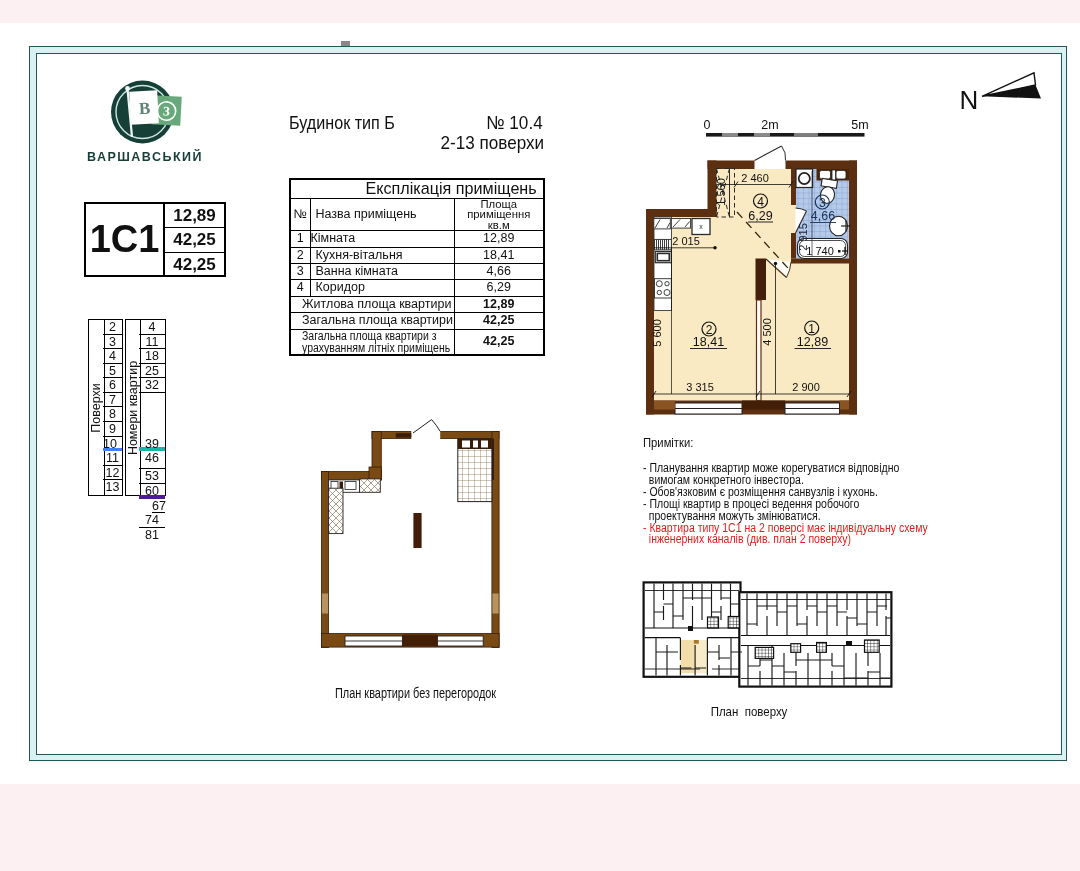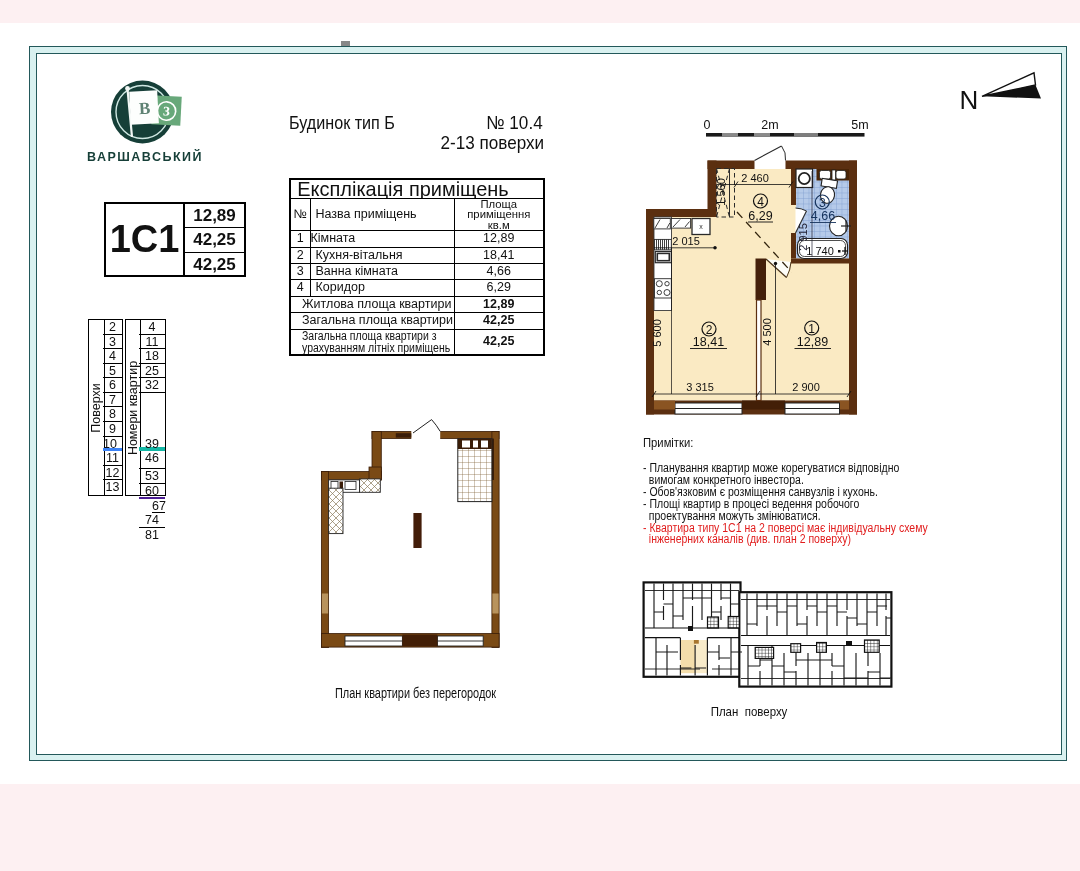--- a/index.html
+++ b/index.html
@@ -36,21 +36,21 @@
   </g>
 
   <g transform="rotate(-3 63 37)">
     <rect x="50" y="21" width="28" height="33" fill="#fdfefd"></rect>
     <text x="64.5" y="44" font-family="Liberation Serif, serif" font-size="17" font-weight="bold" fill="#5f8273" text-anchor="middle">В</text>
   </g>
 </svg>
 
 <div class="tx" style="left:85px;top:150px;width:120px;text-align:center;font-size:12.5px;font-weight:bold;letter-spacing:1.5px;color:#163f38;">ВАРШАВСЬКИЙ</div>
 
-<div class="abs" style="left:104px;top:202px;width:138px;height:71px;border:2px solid #000;">
+<div class="abs" style="left:84px;top:202px;width:138px;height:71px;border:2px solid #000;">
 
   <div class="abs" style="left:0;top:0;width:77px;height:71px;border-right:2px solid #000;">
     <div class="tx" style="left:0px;top:14px;width:77px;text-align:center;font-size:38px;font-weight:bold;color:#111;">1C1</div>
   </div>
 
   <div class="abs" style="left:79px;top:0;width:59px;height:71px;font-size:17px;font-weight:bold;color:#111;">
     <div style="height:23.3px;border-bottom:1px solid #000;text-align:center;line-height:23.3px;">12,89</div>
     <div style="height:23.3px;border-bottom:1px solid #000;text-align:center;line-height:23.3px;">42,25</div>
     <div style="height:23.3px;text-align:center;line-height:23.3px;">42,25</div>
   </div>
@@ -83,21 +83,21 @@
 
   <div class="abs" style="left:51px;top:0;width:26px;height:175px;border:1.5px solid #000;border-left:none;font-size:12.5px;color:#111;">
       <div style="height:14.58px;line-height:14.3px;text-align:center;border-bottom:1px solid #000;box-sizing:border-box;">4</div>
       <div style="height:14.58px;line-height:14.3px;text-align:center;border-bottom:1px solid #000;box-sizing:border-box;">11</div>
       <div style="height:14.58px;line-height:14.3px;text-align:center;border-bottom:1px solid #000;box-sizing:border-box;">18</div>
       <div style="height:14.58px;line-height:14.3px;text-align:center;border-bottom:1px solid #000;box-sizing:border-box;">25</div>
       <div style="height:14.58px;line-height:14.3px;text-align:center;border-bottom:1px solid #000;box-sizing:border-box;">32</div>
       <div style="height:14.58px;line-height:14.3px;text-align:center;border-bottom:4px solid #14b8a6;box-sizing:border-box;margin-top:44px;">39</div>
       <div style="height:18px;line-height:14.3px;text-align:center;border-bottom:1px solid #000;box-sizing:border-box;">46</div>
       <div style="height:14.58px;line-height:14.3px;text-align:center;border-bottom:1px solid #000;box-sizing:border-box;">53</div>
-      <div style="height:14.58px;line-height:14.3px;text-align:center;border-bottom:2px solid #4c1d95;box-sizing:border-box;">60</div>
+      <div style="height:14.58px;line-height:14.3px;text-align:center;border-bottom:4px solid #4c1d95;box-sizing:border-box;">60</div>
       <div style="height:14.58px;line-height:14.3px;text-align:center;border-bottom:1px solid #000;box-sizing:border-box;margin-left:13px;">67</div>
       <div style="height:14.58px;line-height:14.3px;text-align:center;border-bottom:1px solid #000;box-sizing:border-box;">74</div>
       <div style="height:14.58px;line-height:14.3px;text-align:center;box-sizing:border-box;">81</div>
     </div>
 </div>
 
 <div class="tx" style="left:289px;top:112px;font-size:19px;color:#111;transform:scaleX(0.85);transform-origin:left top;">Будинок тип Б</div>
 <div class="tx" style="right:537px;top:112px;font-size:19px;color:#111;transform:scaleX(0.9);transform-origin:right top;">№ 10.4</div>
 <div class="tx" style="right:536px;top:132px;font-size:19px;color:#111;transform:scaleX(0.9);transform-origin:right top;">2-13 поверхи</div>
 
@@ -107,21 +107,21 @@
 </style>
 <table class="expl" cellspacing="0">
   <colgroup>
       <col style="width:20px">
       <col style="width:144px">
       <col style="width:90px">
     </colgroup>
 
   <tbody>
       <tr>
-        <td colspan="3" style="text-align:left;font-size:21px;line-height:18px;">
+        <td colspan="3" style="text-align:right;font-size:17px;line-height:18px;">
           <div style="transform:scaleX(0.95);transform-origin:center;">Експлікація приміщень</div>
         </td>
       </tr>
 
   <tr>
     <td style="text-align:center;">№</td>
     <td style="padding-left:5px;">Назва приміщень</td>
     <td style="text-align:center;font-size:11.3px;line-height:10.4px;">Площа<br>приміщення<br>кв.м</td>
   </tr>
   <tr>

